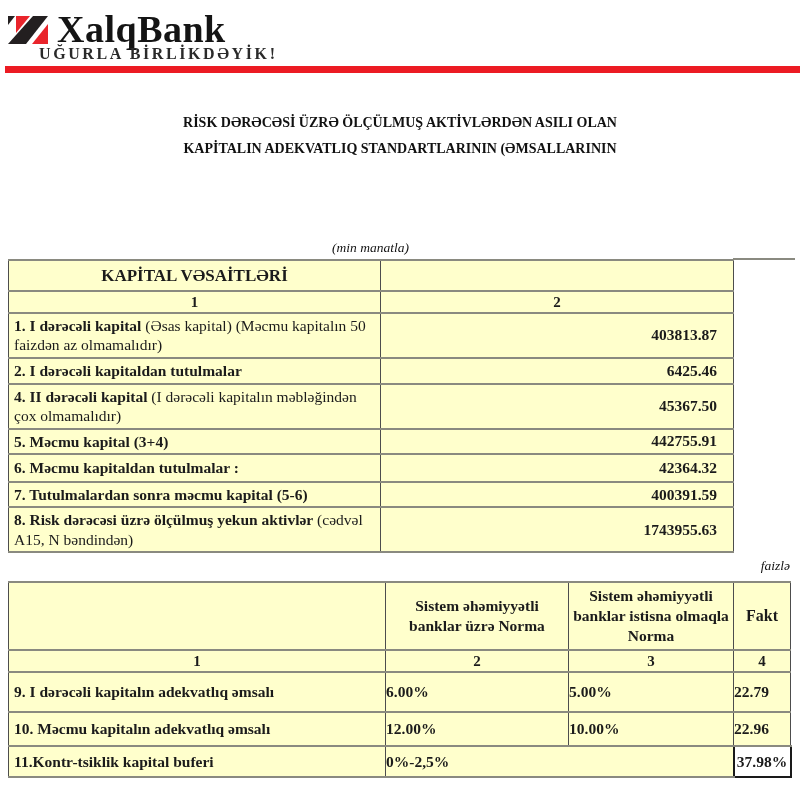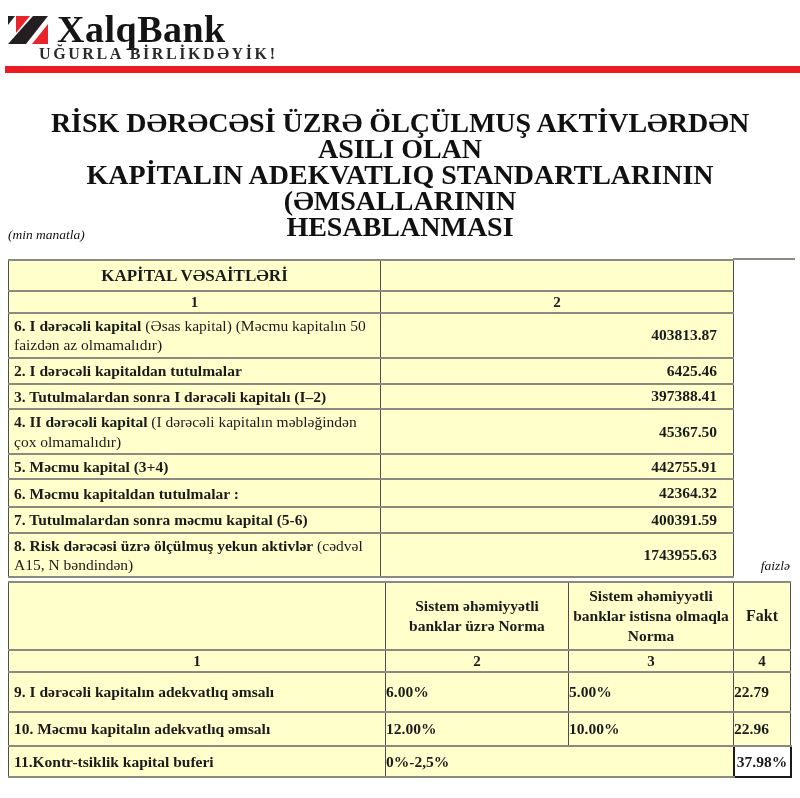--- a/index.html
+++ b/index.html
@@ -14,26 +14,26 @@
   .logo-text { font-size:38px; font-weight:600; color:#141414; letter-spacing:0.5px; line-height:1; }
   .tagline {
     position:absolute; top:45px; left:39px; font-size:16px; font-weight:bold;
     letter-spacing:2.6px; color:#2a2a2a;
   }
   .red-bar { position:absolute; top:66px; left:5px; width:795px; height:7px; background:#ec1b23; }
 
   
   .doc-title {
     position:absolute; top:110px; left:20px; width:760px; text-align:center;
-    font-weight:bold; font-size:28px; line-height:26px; color:#111;
+    font-weight:bold; font-size:14px; line-height:26px; color:#111;
   }
 
   
   .unit-note { position:absolute; font-style:italic; font-size:13.5px; color:#111; }
-  .note-manat { top:227px; left:8px; width:725px; text-align:left; }
+  .note-manat { top:240px; left:8px; width:725px; text-align:center; }
   .note-faiz  { top:558px; left:8px; width:782px; text-align:right; }
   .top-ext-line { position:absolute; top:258px; left:733px; width:62px; height:2px; background:#8a8a80; }
 
   
   table { border-collapse:collapse; table-layout:fixed; position:absolute; }
   td {
     background:#ffffcc; vertical-align:middle;
     border-bottom:2px solid #8a8a80; border-right:1px solid #4d4d4d;
     font-size:15.5px; overflow:hidden;
   }
@@ -69,51 +69,46 @@
       <polygon points="40,8 40,28 24,28" fill="#e9242b"></polygon>
     </svg>
     <span class="logo-text">XalqBank</span>
   </div>
   <div class="tagline">UĞURLA BİRLİKDƏYİK!</div>
   <div class="red-bar"></div>
 
   <div class="doc-title">
     <div>RİSK DƏRƏCƏSİ ÜZRƏ ÖLÇÜLMUŞ AKTİVLƏRDƏN ASILI OLAN</div>
     <div>KAPİTALIN ADEKVATLIQ STANDARTLARININ (ƏMSALLARININ</div>
-    <div>HESABLANMASI</div>
   </div>
 
   <div class="unit-note note-manat">(min manatla)</div>
   <div class="top-ext-line"></div>
 
   <table class="tbl table1">
     <colgroup>
         <col style="width:372px">
         <col style="width:353px">
       </colgroup>
     <tbody>
         <tr style="height:31px">
       <td class="hdr-main">KAPİTAL VƏSAİTLƏRİ</td>
       <td></td>
     </tr>
     <tr class="num-row" style="height:22px">
       <td>1</td>
       <td>2</td>
     </tr>
     <tr style="height:43px">
-      <td class="cell-label"><span class="lb">6. I dərəcəli kapital</span><span class="lr"> (Əsas kapital) (Məcmu kapitalın 50 faizdən  az olmamalıdır)</span></td>
+      <td class="cell-label"><span class="lb">1. I dərəcəli kapital</span><span class="lr"> (Əsas kapital) (Məcmu kapitalın 50 faizdən  az olmamalıdır)</span></td>
       <td class="cell-value">403813.87</td>
     </tr>
     <tr style="height:26px">
       <td class="cell-label"><span class="lb">2. I dərəcəli kapitaldan  tutulmalar</span><span class="lr"></span></td>
       <td class="cell-value">6425.46</td>
-    </tr>
-    <tr style="height:25px">
-      <td class="cell-label"><span class="lb">3. Tutulmalardan  sonra I dərəcəli kapitalı (I–2)</span><span class="lr"></span></td>
-      <td class="cell-value">397388.41</td>
     </tr>
     <tr style="height:40px">
       <td class="cell-label"><span class="lb">4. II dərəcəli  kapital</span><span class="lr"> (I dərəcəli  kapitalın məbləğindən çox olmamalıdır)</span></td>
       <td class="cell-value">45367.50</td>
     </tr>
     <tr style="height:25px">
       <td class="cell-label"><span class="lb">5. Məcmu kapital (3+4)</span><span class="lr"></span></td>
       <td class="cell-value">442755.91</td>
     </tr>
     <tr style="height:28px">

